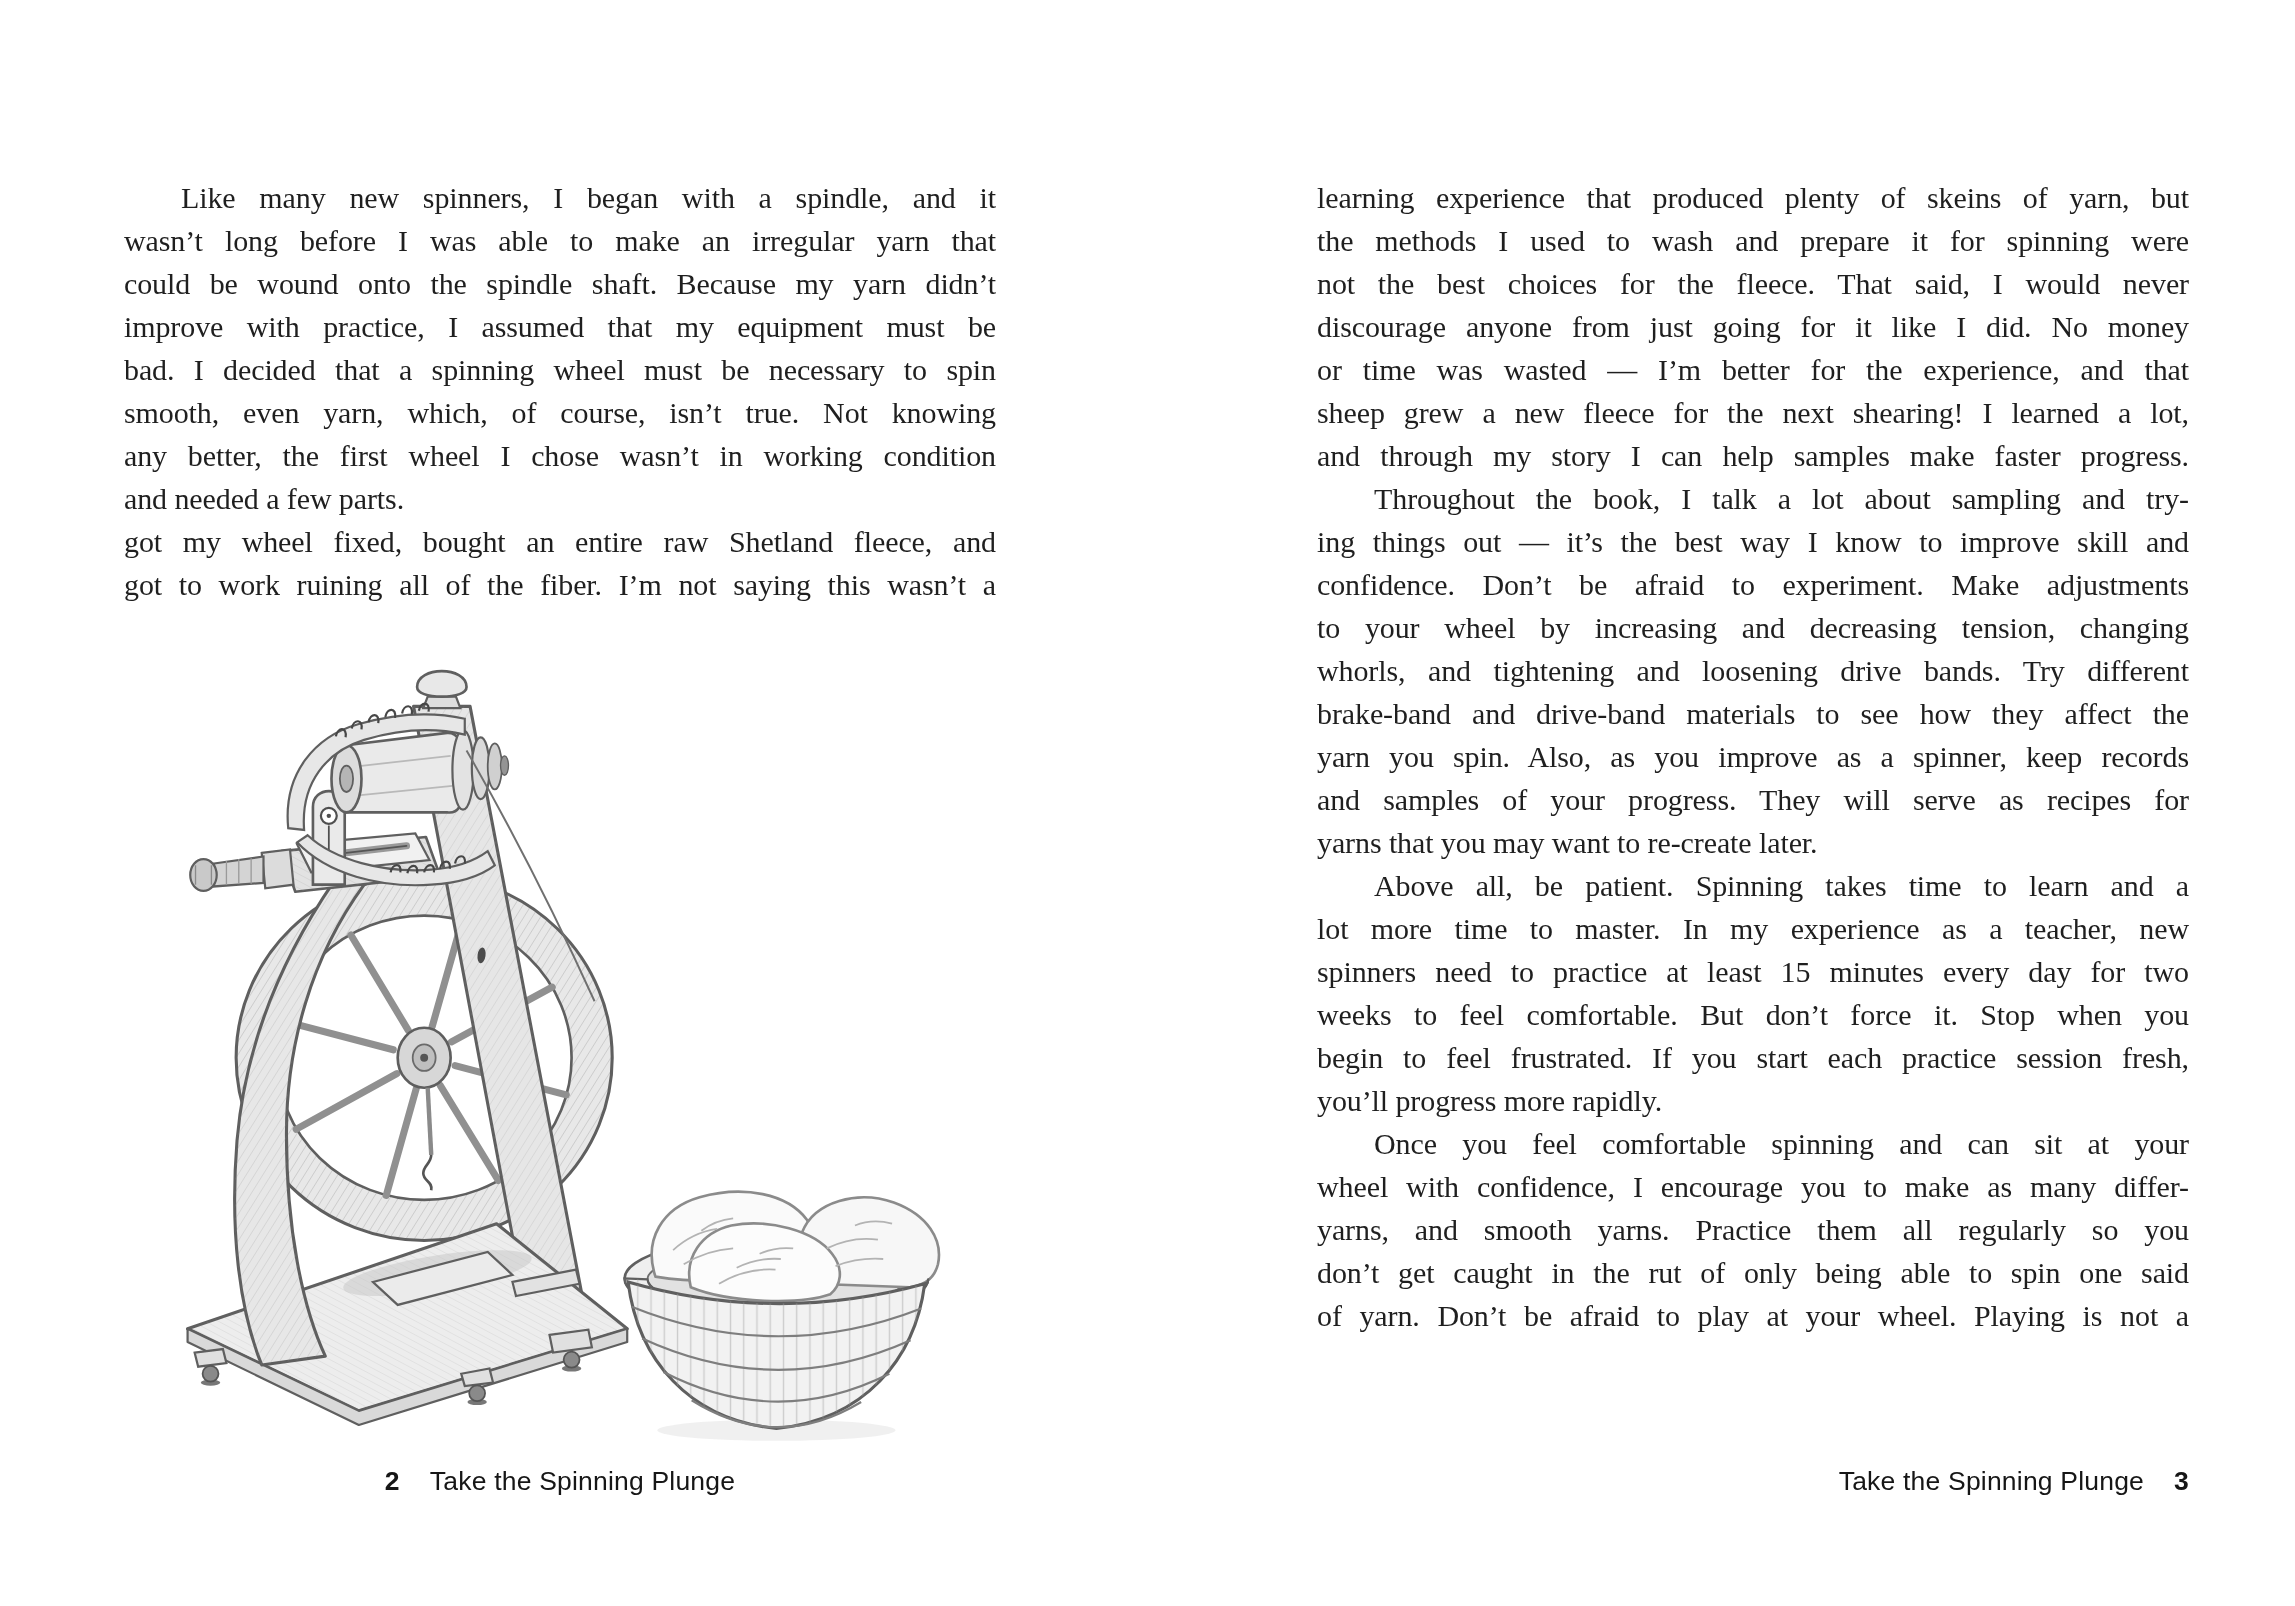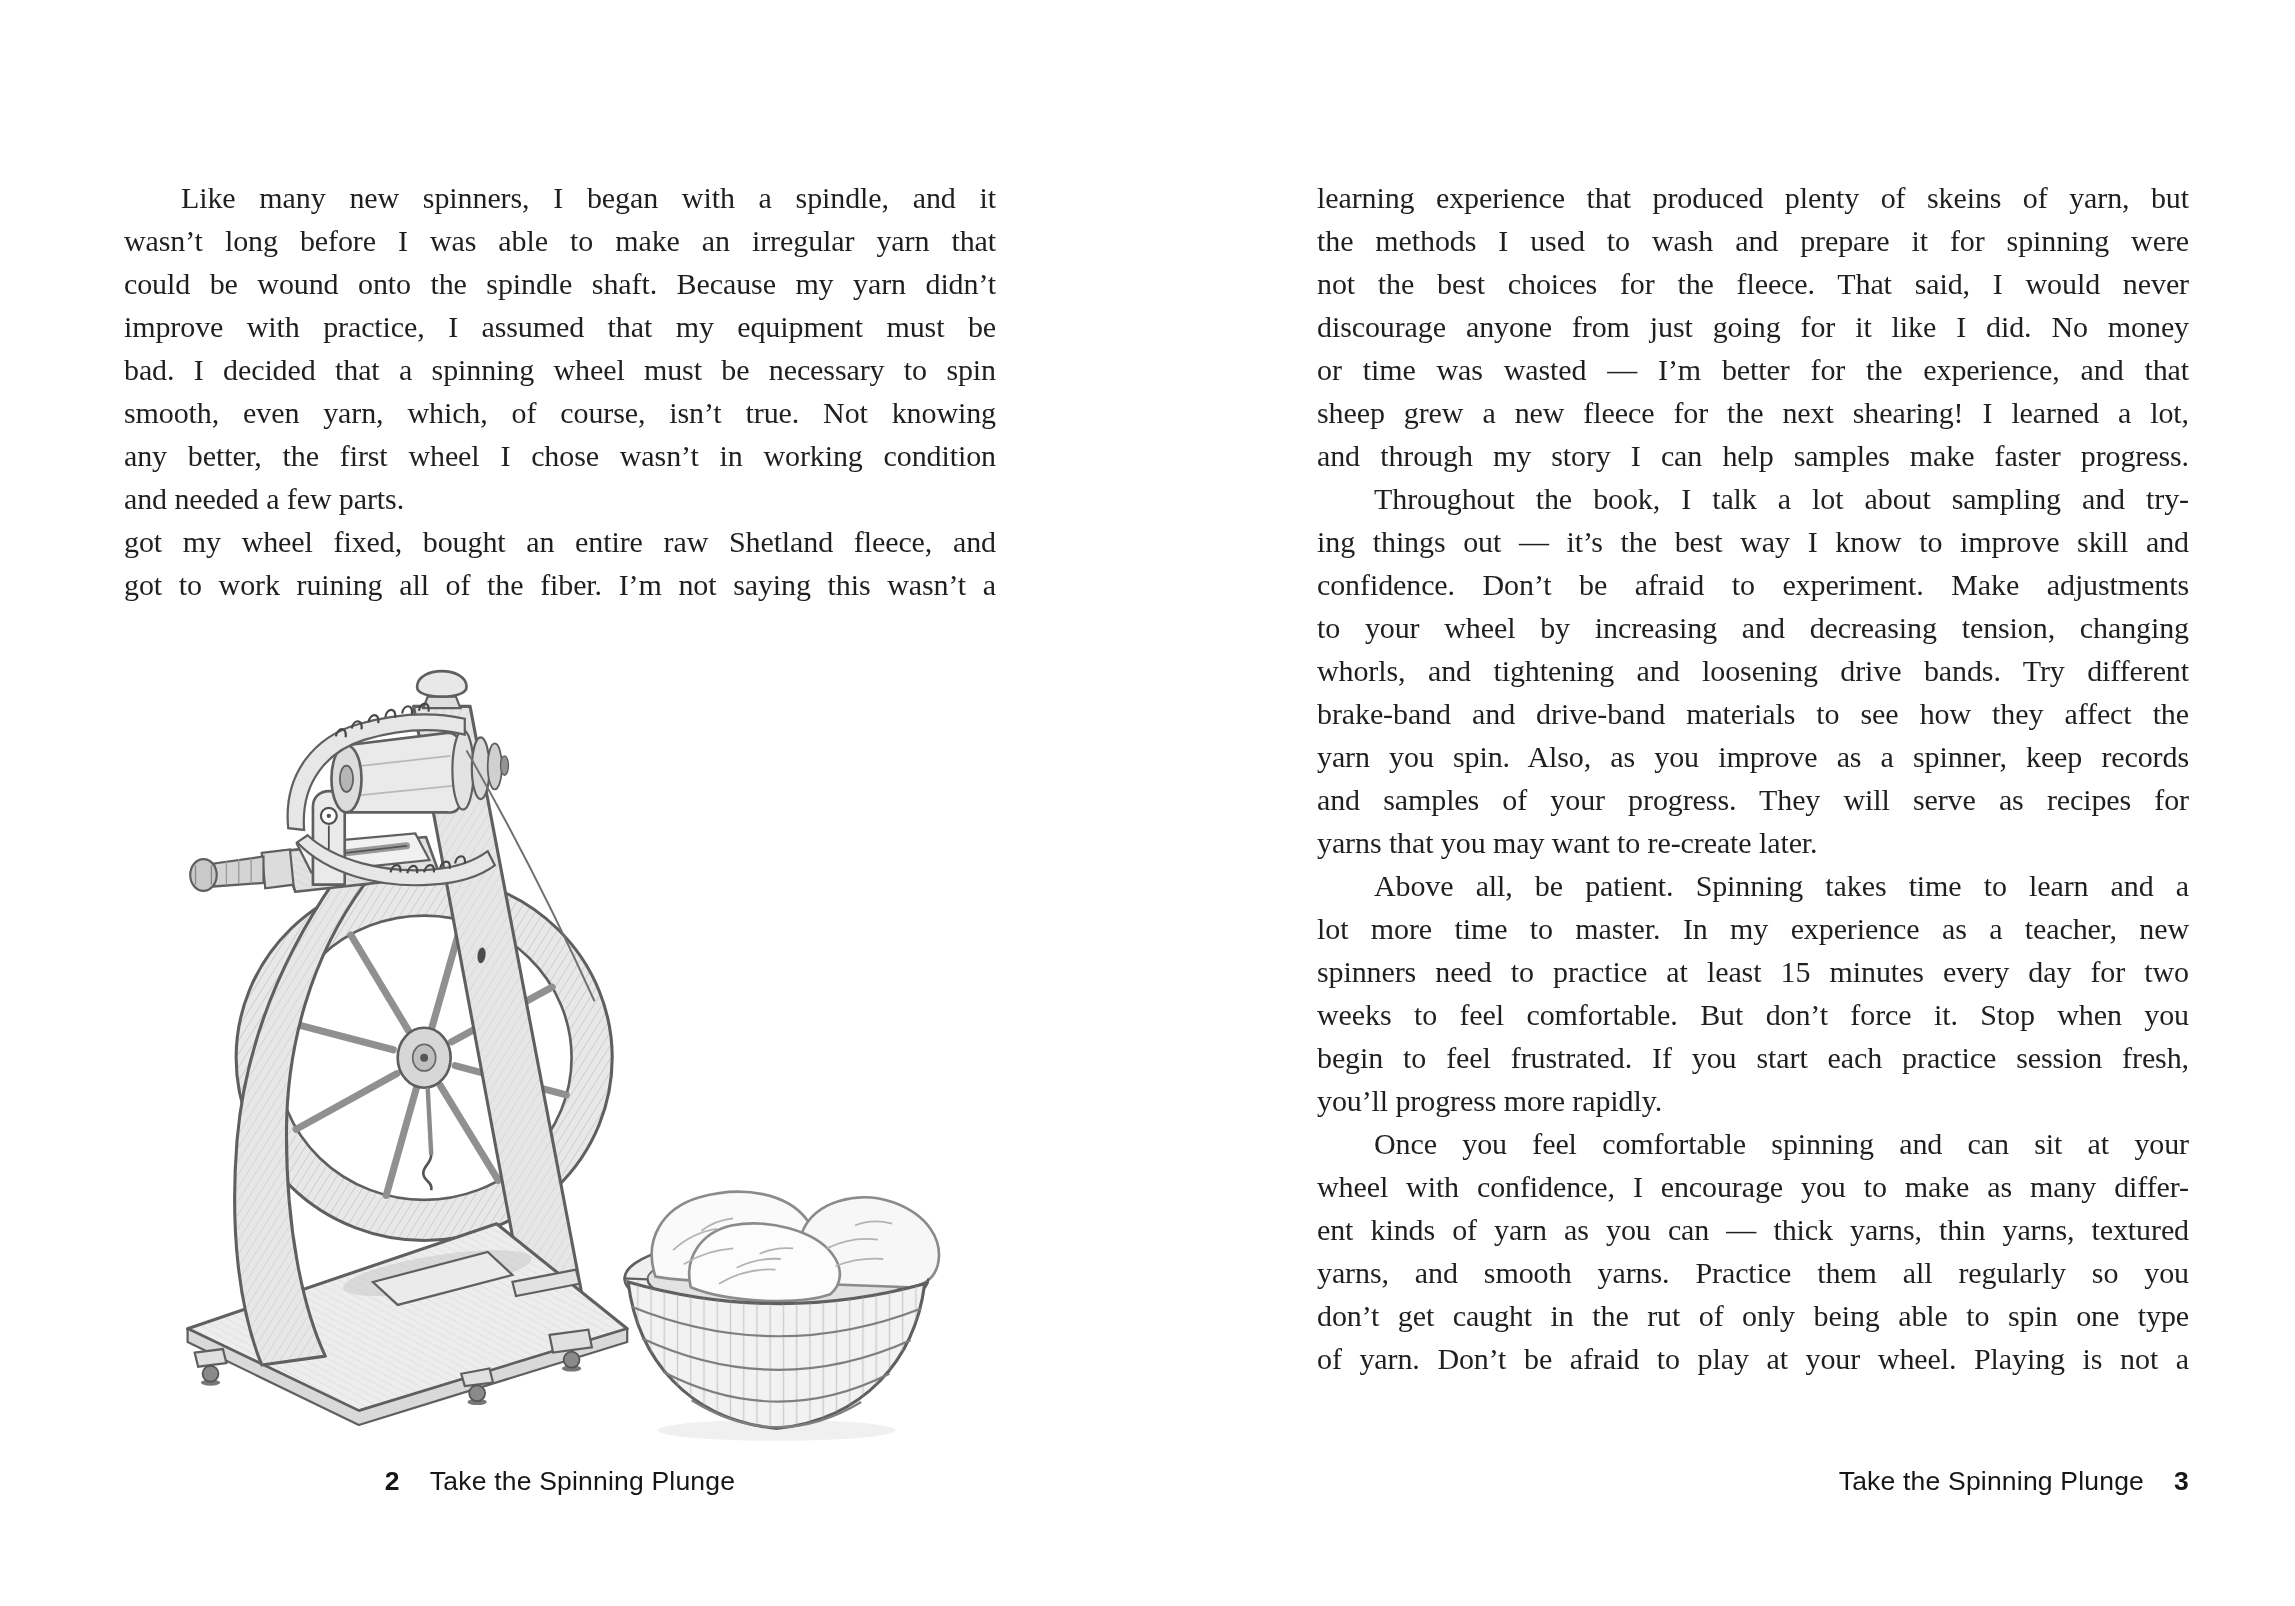--- a/index.html
+++ b/index.html
@@ -75,23 +75,22 @@
       <div class="line indent">Above all, be patient. Spinning takes time to learn and a</div>
       <div class="line">lot more time to master. In my experience as a teacher, new</div>
       <div class="line">spinners need to practice at least 15 minutes every day for two</div>
       <div class="line">weeks to feel comfortable. But don’t force it. Stop when you</div>
       <div class="line">begin to feel frustrated. If you start each practice session fresh,</div>
       <div class="line para-end">you’ll progress more rapidly.</div>
     </div>
     <div>
       <div class="line indent">Once you feel comfortable spinning and can sit at your</div>
       <div class="line">wheel with confidence, I encourage you to make as many differ-</div>
-      <div class="line">ent kinds of yarn as you can — thick yarns, thin yarns, textured</div>
       <div class="line">yarns, and smooth yarns. Practice them all regularly so you</div>
-      <div class="line">don’t get caught in the rut of only being able to spin one type</div>
+      <div class="line">don’t get caught in the rut of only being able to spin one said</div>
       <div class="line">of yarn. Don’t be afraid to play at your wheel. Playing is not a</div>
     </div>
   </div>
 
 <div class="illustration">
 <svg viewBox="0 0 1010 930" xmlns="http://www.w3.org/2000/svg">
   <defs>
     <pattern id="hatchA" patternUnits="userSpaceOnUse" width="8" height="8" patternTransform="rotate(32)">
       <line x1="0" y1="0" x2="0" y2="8" stroke="#8f8f8f" stroke-width="1.4"></line>
     </pattern>

